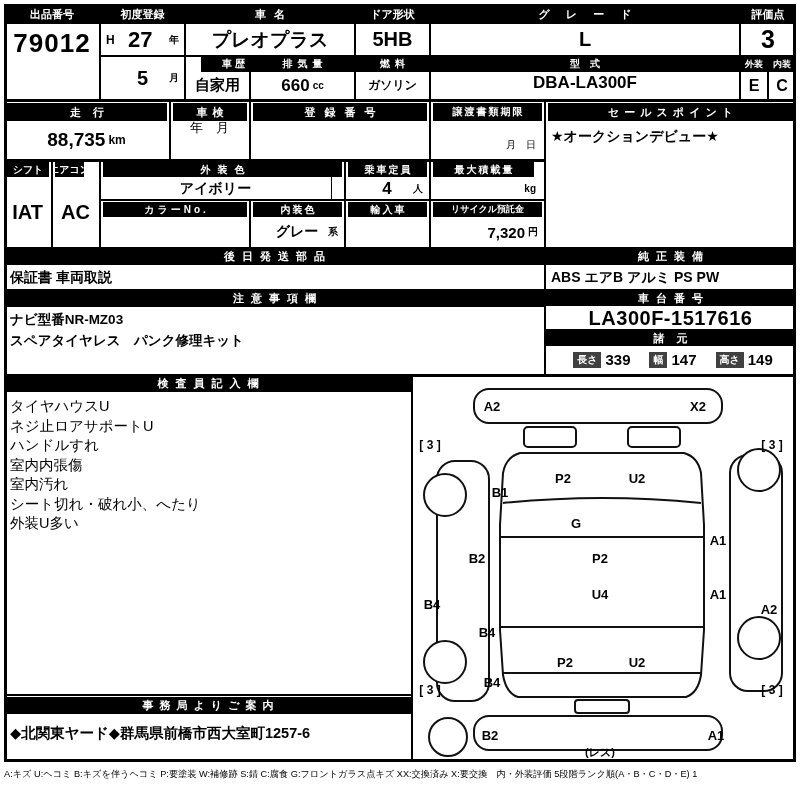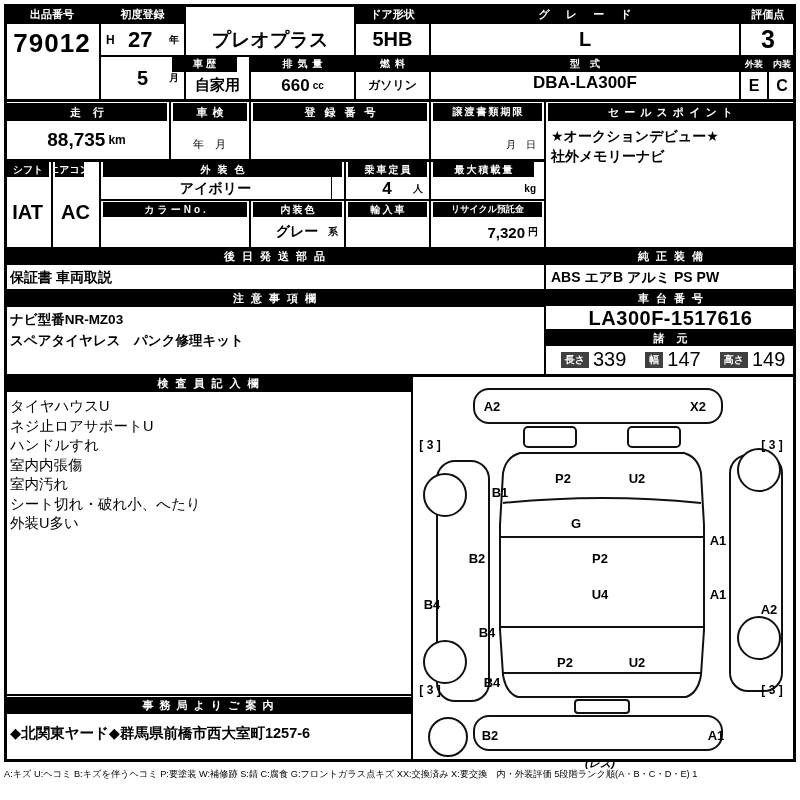--- a/index.html
+++ b/index.html
@@ -26,21 +26,21 @@
   .nb { font-weight:normal; }
   .unit { font-size:10px; font-weight:bold; margin-left:3px; }
   .unit-right { position:absolute; right:6px; font-size:10px; font-weight:bold; }
   .era { font-size:12px; font-weight:bold; }
   .lines { position:absolute; display:block; }
   .lines > div { white-space:nowrap; }
   .sales-lines > div { font-size:14px; font-weight:bold; line-height:20px; }
   .caution-lines > div { font-size:13.5px; font-weight:bold; line-height:21px; }
   .inspector-lines > div { font-size:14.5px; font-weight:normal; line-height:19.5px; }
   .chip { background:#404040; color:#fff; font-size:10px; font-weight:bold; padding:1px 4px;margin-left:12px; }
-  .spec-v { font-size:20px; font-weight:normal; margin:0 7px 0 4px; }
+  .spec-v { font-size:15px; font-weight:bold; margin:0 7px 0 4px; }
   #diagram { position:absolute; left:412px; top:375px; width:384px; height:387px; background:#fff; }
   #diagram svg { position:absolute; left:0; top:0; }
   #diagram-labels { position:absolute; left:0; top:0; width:384px; height:387px; }
   .dlabel {
     position:absolute; transform:translate(-50%,-50%);
     font-size:13px; font-weight:bold; white-space:nowrap; background:transparent;
   }
   .dlabel.tread { font-size:12px; }
   .dlabel.note { font-size:11px; }
   .outer-border {
@@ -49,25 +49,26 @@
   }
   .legend { position:absolute; font-size:9.2px; font-weight:normal; white-space:nowrap; }
 </style>
 </head>
 <body style="--bar: #000000; --ink: #000000;">
 
 <div class="sheet">
 
   <div class="hdr" style="left:4px;top:4px;width:96px;height:20px">出品番号</div>
   <div class="hdr" style="left:100px;top:4px;width:85px;height:20px">初度登録</div>
+  <div class="hdr" style="left:185px;top:4px;width:170px;height:20px;letter-spacing:8px;padding-left:8px">車名</div>
   <div class="hdr" style="left:355px;top:4px;width:75px;height:20px">ドア形状</div>
   <div class="hdr" style="left:430px;top:4px;width:310px;height:20px;letter-spacing:16px;padding-left:16px">グレード</div>
   <div class="hdr" style="left:740px;top:4px;width:56px;height:20px">評価点</div>
 
-  <div class="hdr fs10" style="left:172px;top:56px;width:65px;height:16px;letter-spacing:3px;padding-left:3px">車歴</div>
+  <div class="hdr fs10" style="left:201px;top:56px;width:65px;height:16px;letter-spacing:3px;padding-left:3px">車歴</div>
   <div class="hdr fs10" style="left:250px;top:56px;width:105px;height:16px;letter-spacing:5px;padding-left:5px">排気量</div>
   <div class="hdr fs10" style="left:355px;top:56px;width:75px;height:16px;letter-spacing:5px;padding-left:5px">燃料</div>
   <div class="hdr fs10" style="left:430px;top:56px;width:310px;height:16px;letter-spacing:10px;padding-left:10px">型式</div>
   <div class="hdr fs9" style="left:740px;top:56px;width:28px;height:16px">外装</div>
   <div class="hdr fs9" style="left:768px;top:56px;width:28px;height:16px">内装</div>
 
   <div class="hdr" style="left:7px;top:103px;width:160px;height:18px;letter-spacing:12px;padding-left:12px">走行</div>
   <div class="hdr" style="left:173px;top:103px;width:74px;height:18px;letter-spacing:5px;padding-left:5px">車検</div>
   <div class="hdr" style="left:253px;top:103px;width:174px;height:18px;letter-spacing:9px;padding-left:9px">登録番号</div>
   <div class="hdr fs10" style="left:433px;top:103px;width:109px;height:18px;letter-spacing:2px;padding-left:2px">譲渡書類期限</div>
@@ -117,25 +118,24 @@
   </div>
   <div class="val" style="left:355px;top:72px;width:75px;height:27px;font-size:12px">ガソリン</div>
   <div class="val" style="left:430px;top:72px;width:310px;height:21px;font-size:17px">DBA-LA300F</div>
   <div class="val" style="left:740px;top:72px;width:28px;height:27px;font-size:16px">E</div>
   <div class="val" style="left:768px;top:72px;width:28px;height:27px;font-size:16px">C</div>
 
   <div class="val" style="left:4px;top:122px;width:165px;height:36px">
     <span style="font-size:19px">88,735</span>
     <span class="unit" style="font-size:12px">km</span>
   </div>
-  <div class="val nb" style="left:170px;top:122px;width:79px;height:44px;font-size:11px">年　月</div>
+  <div class="val nb" style="left:170px;top:106px;width:79px;height:44px;font-size:13px">年　月</div>
   <div class="val nb" style="left:430px;top:122px;width:114px;height:36px;align-items:flex-end;justify-content:flex-end;padding:0 8px 6px 0;font-size:10px">月　日</div>
   <div class="lines sales-lines" style="left:551px;top:126px;width:243px;height:70px">
       <div>★オークションデビュー★</div>
-      <div>社外メモリーナビ</div>
     </div>
 
   <div class="val" style="left:4px;top:178px;width:47px;height:68px;font-size:20px">IAT</div>
   <div class="val" style="left:52px;top:178px;width:47px;height:68px;font-size:20px">AC</div>
   <div class="val" style="left:100px;top:177px;width:231px;height:23px;font-size:14px">アイボリー</div>
   <div class="val" style="left:345px;top:177px;width:84px;height:23px">
     <span style="font-size:17px">4</span>
     <span class="unit-right">人</span>
   </div>
   <div class="val right" style="left:430px;top:177px;width:114px;height:23px;padding-right:8px;font-size:10px">kg</div>
@@ -217,21 +217,21 @@
         <span class="dlabel damage" style="left: 306px; top: 219px;">A1</span>
         <span class="dlabel damage" style="left: 357px; top: 234px;">A2</span>
         <span class="dlabel damage" style="left: 75px; top: 257px;">B4</span>
         <span class="dlabel damage" style="left: 153px; top: 287px;">P2</span>
         <span class="dlabel damage" style="left: 225px; top: 287px;">U2</span>
         <span class="dlabel damage" style="left: 80px; top: 307px;">B4</span>
         <span class="dlabel tread" style="left: 18px; top: 315px;">[ 3 ]</span>
         <span class="dlabel tread" style="left: 360px; top: 315px;">[ 3 ]</span>
         <span class="dlabel damage" style="left: 78px; top: 360px;">B2</span>
         <span class="dlabel damage" style="left: 304px; top: 360px;">A1</span>
-        <span class="dlabel note" style="left: 188px; top: 388px; font-style: italic;">(レス)</span>
+        <span class="dlabel note" style="left: 188px; top: 377px;">(レス)</span>
       </div>
   </div>
 
   <div class="line" style="left:100px;top:55px;width:696px;height:2px"></div>
   <div class="line" style="left:4px;top:99px;width:792px;height:3px"></div>
   <div class="line" style="left:4px;top:159px;width:541px;height:3px"></div>
   <div class="line" style="left:100px;top:199px;width:445px;height:2px"></div>
   <div class="line" style="left:4px;top:247px;width:792px;height:3px"></div>
   <div class="line" style="left:4px;top:289px;width:792px;height:3px"></div>
   <div class="line" style="left:545px;top:329px;width:251px;height:2px"></div>

